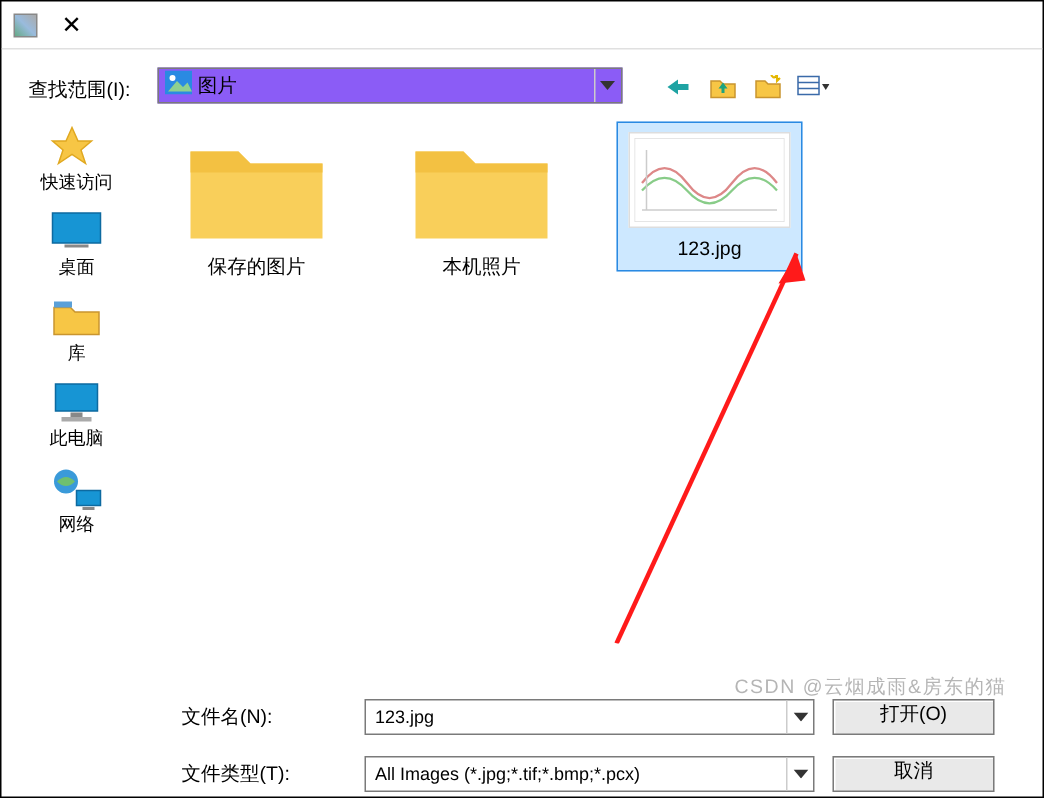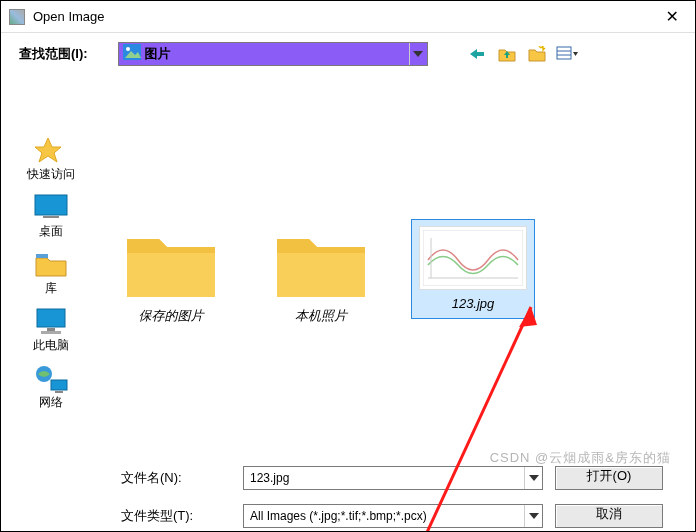--- a/index.html
+++ b/index.html
@@ -1,54 +1,53 @@
 <!DOCTYPE html>
 <html><head>
   <meta charset="utf-8">
   <style>
     * { box-sizing: border-box; margin: 0; padding: 0; font-family: "Microsoft YaHei", "SimSun", sans-serif; }
     body { width: 696px; height: 532px; border: 1px solid #000; background: #fff; }
     .titlebar { height: 32px; display: flex; align-items: center; padding: 0 8px; border-bottom: 1px solid #e0e0e0; }
     .titlebar .app-icon { width: 16px; height: 16px; background: linear-gradient(45deg,#6a8,#9bd,#aaa); border: 1px solid #888; margin-right: 8px; }
     .titlebar .title { font-size: 13px; flex: 1; }
     .titlebar .close { font-size: 16px; padding: 0 8px; cursor: default; }
-    .controls-row { height: 36px; display: flex; align-items: center; padding: 6px 18px 0 18px; gap: 24px; font-weight: bold; }
+    .controls-row { height: 36px; display: flex; align-items: flex-end; padding: 6px 18px 0 18px; gap: 12px; }
     .controls-row .lookin-label { font-size: 13px; margin-right: 6px; }
     .lookin-combo { display: flex; align-items: center; border: 1px solid #7a7a7a; height: 24px; width: 310px; background: #8b5cf6; }
     .lookin-icon { margin: 0 4px; }
     .lookin-text { font-size: 13px; flex: 1; }
     .combo-arrow { width: 18px; height: 22px; border-left: 1px solid #ccc; display: flex; align-items: center; justify-content: center; }
     .toolbar-icons { display: flex; gap: 8px; margin-left: 14px; }
     .tb-btn { width: 22px; height: 22px; display: flex; align-items: center; justify-content: center; }
-    .body-area { display: flex; height: 394px; align-items: center; }
+    .body-area { display: flex; height: 394px; }
     .places { width: 100px; padding-top: 14px; display: flex; flex-direction: column; align-items: center; gap: 10px; }
     .place { display: flex; flex-direction: column; align-items: center; font-size: 12px; cursor: default; }
     .place svg, .place .pic { width: 36px; height: 30px; }
     .file-pane { flex: 1; position: relative; padding: 18px 0 0 10px; }
-    .items-row { display: flex; gap: 30px; font-style: italic; }
+    .items-row { display: flex; gap: 30px; }
     .file-item { width: 120px; display: flex; flex-direction: column; align-items: center; font-size: 13px; }
     .folder-icon { width: 96px; height: 76px; margin-bottom: 6px; }
     .file-item.selected { border: 1px solid #2a8ae2; background: #cde8ff; padding: 6px 2px 4px 2px; width: 124px; position: relative; top: -6px; }
     .thumb { width: 108px; height: 64px; background: #fff; border: 1px solid #ddd; display: flex; align-items: center; justify-content: center; margin-bottom: 6px; }
     .arrow-ann { position: absolute; left: 130px; top: 70px; pointer-events: none; }
     .bottom-area { display: flex; padding: 0 14px 1px 120px; gap: 10px; }
     .bottom-grid { flex: 1; display: grid; grid-template-columns: 110px 300px 110px; grid-template-rows: 30px 30px; gap: 8px 12px; align-items: center; }
     .blabel { font-size: 13px; }
     .combo { display: flex; border: 1px solid #7a7a7a; height: 24px; background: #fff; align-items: center; padding-left: 6px; font-size: 12px; font-family: "SimSun", monospace; }
     .combo .ctext { flex: 1; white-space: nowrap; overflow: hidden; }
     .btn { border: 1px solid #7a7a7a; height: 24px; width: 108px; background: #e9e9e9; font-size: 13px; display: flex; align-items: flex-start; justify-content: center; box-shadow: inset 1px 1px 0 #fff; }
     .watermark { position: absolute; right: 24px; bottom: 64px; font-size: 13px; color: rgba(120,120,120,0.55); letter-spacing: 1px; pointer-events: none; }
     .main-wrap { position: relative; height: 498px; }
   </style>
 </head>
 <body>
 
 <div class="titlebar">
   <div class="app-icon"></div>
-  <div class="title">Open Image</div>
   <div class="close">✕</div>
 </div>
 
 <div class="main-wrap">
 
   <div class="controls-row">
     <span class="lookin-label">查找范围(I):</span>
     <div class="lookin-combo">
       <span class="lookin-icon">
         <svg width="18" height="16">

